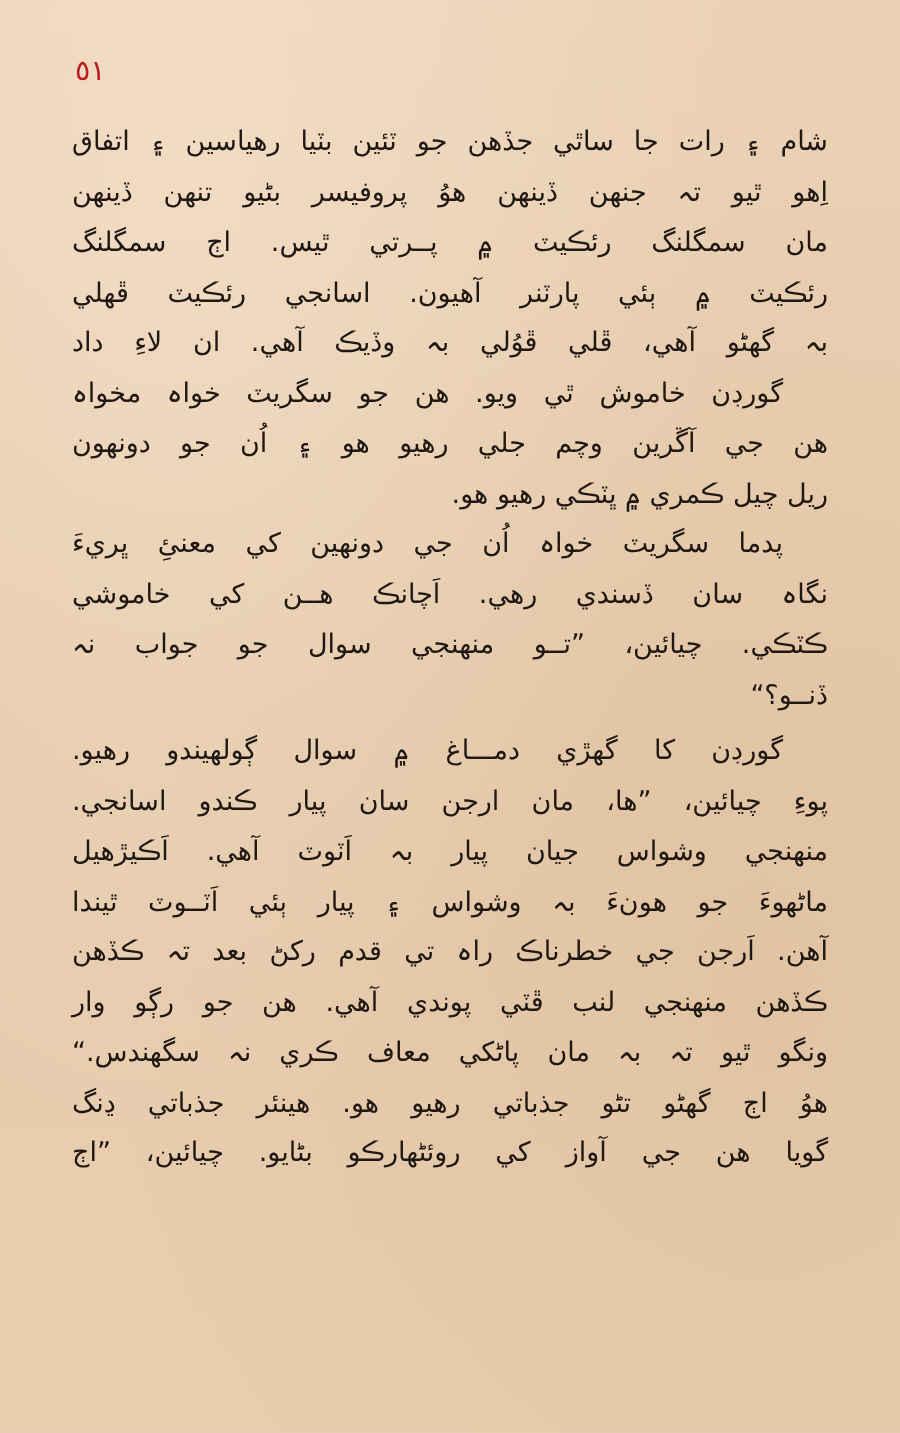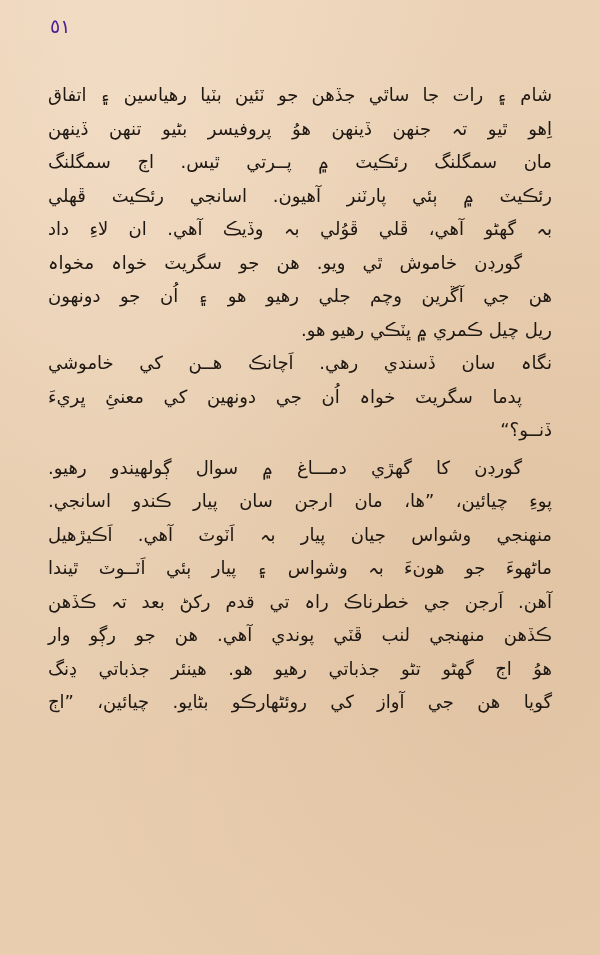--- a/index.html
+++ b/index.html
@@ -20,23 +20,23 @@
       position: relative;
     }
     .page {
       position: absolute;
       left: 0; top: 0;
       width: 600px; height: 955px;
     }
     .page-number {
       position: absolute;
       left: 50px;
-      top: 15px;
+      top: 36px;
       font-size: 19px;
-      color: #4c1d95;
+      color: #b91c1c;
     }
     .text-block {
       position: absolute;
       left: 48px;
       right: 48px;
       top: 78px;
       direction: rtl;
       text-align: justify;
       text-align-last: right;
     }
@@ -75,31 +75,33 @@
       <span class="line">بہ گهڻو آهي، ڦلي ڦوُلي بہ وڏيڪ آهي. ان لاءِ داد</span>
     </div>
 
     <div>
       <span class="line indent">گورڊن خاموش ٿي ويو. هن جو سگريٽ خواہ مخواہ</span>
       <span class="line">هن جي آڱرين وچم جلي رهيو هو ۽ اُن جو دونهون</span>
       <span class="line last">ريل چيل ڪمري ۾ ڀٽڪي رهيو هو.</span>
     </div>
 
     <div>
+      <span class="line indent">پدما سگريٽ خواہ اُن جي دونهين کي معنئِ ڀريءَ</span>
       <span class="line">نگاہ سان ڏسندي رهي. اَچانڪ هــن کي خاموشي</span>
-      <span class="line indent">پدما سگريٽ خواہ اُن جي دونهين کي معنئِ ڀريءَ</span>
+      <span class="line">ڪٽڪي. چيائين، ”تــو منهنجي سوال جو جواب نہ</span>
       <span class="line last">ڏنــو؟“</span>
     </div>
 
     <div class="para-gap"></div>
 
     <div>
       <span class="line indent">گورڊن کا گهڙي دمـــاغ ۾ سوال ڳولهيندو رهيو.</span>
       <span class="line">پوءِ چيائين، ”ها، مان ارجن سان پيار ڪندو اسانجي.</span>
       <span class="line">منهنجي وشواس جيان پيار بہ اَٽوٽ آهي. اَڪيڙهيل</span>
       <span class="line">ماڻهوءَ جو هونءَ بہ وشواس ۽ پيار ٻئي اَٽــوٽ ٿيندا</span>
       <span class="line">آهن. اَرجن جي خطرناڪ راہ تي قدم رکڻ بعد تہ ڪڏهن</span>
       <span class="line">ڪڏهن منهنجي لنب ڦٽي پوندي آهي. هن جو رڳو وار</span>
+      <span class="line">ونگو ٿيو تہ بہ مان پاڻکي معاف ڪري نہ سگهندس.“</span>
       <span class="line">هوُ اڄ گهڻو تڻو جذباتي رهيو هو. هينئر جذباتي ڍنگ</span>
       <span class="line">گويا هن جي آواز کي روئڻهارڪو بڻايو. چيائين، ”اڄ</span>
     </div>
   </div>
 </div>
 
 </body></html>

